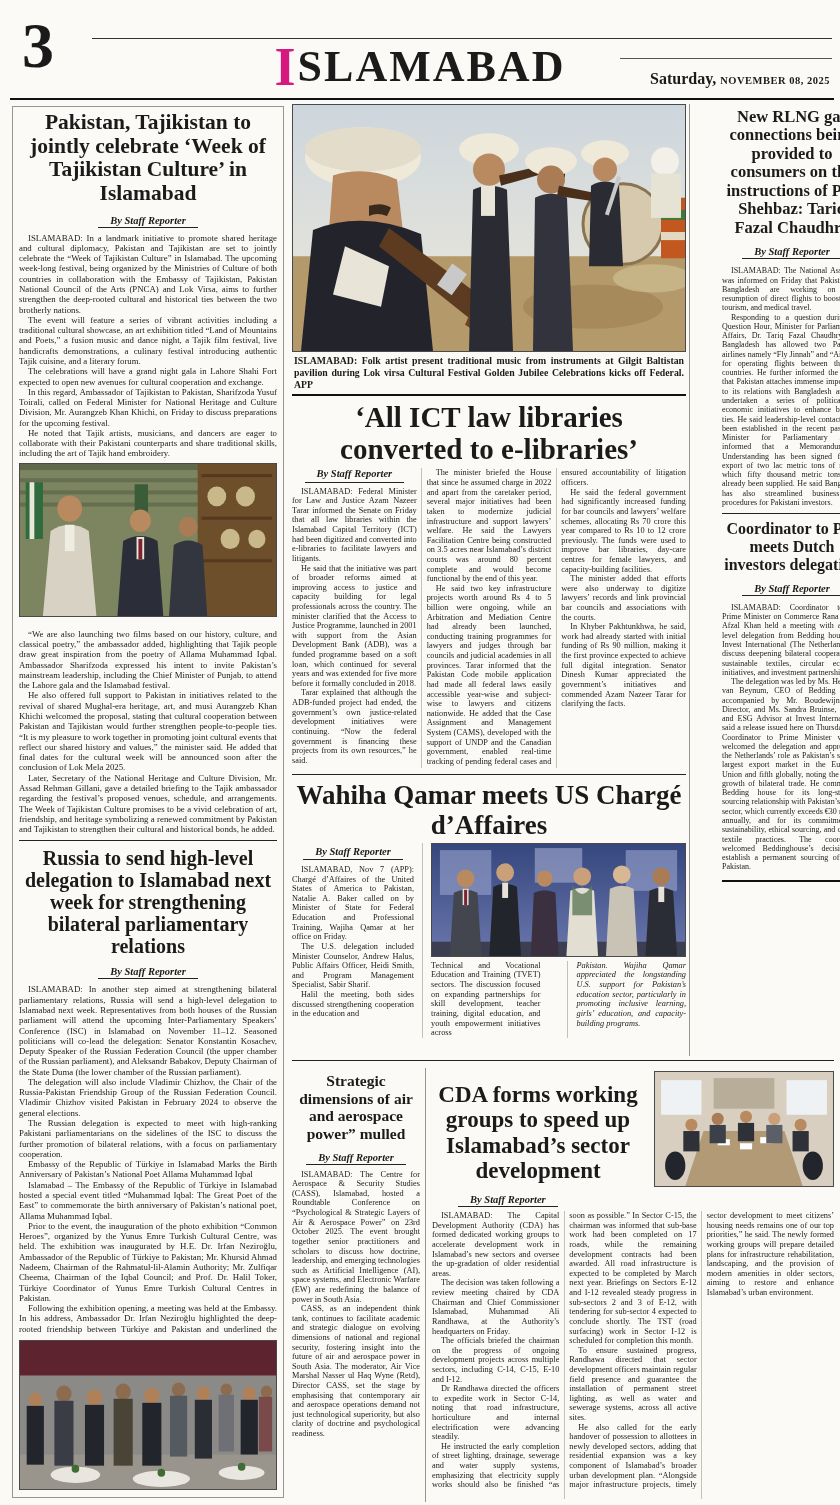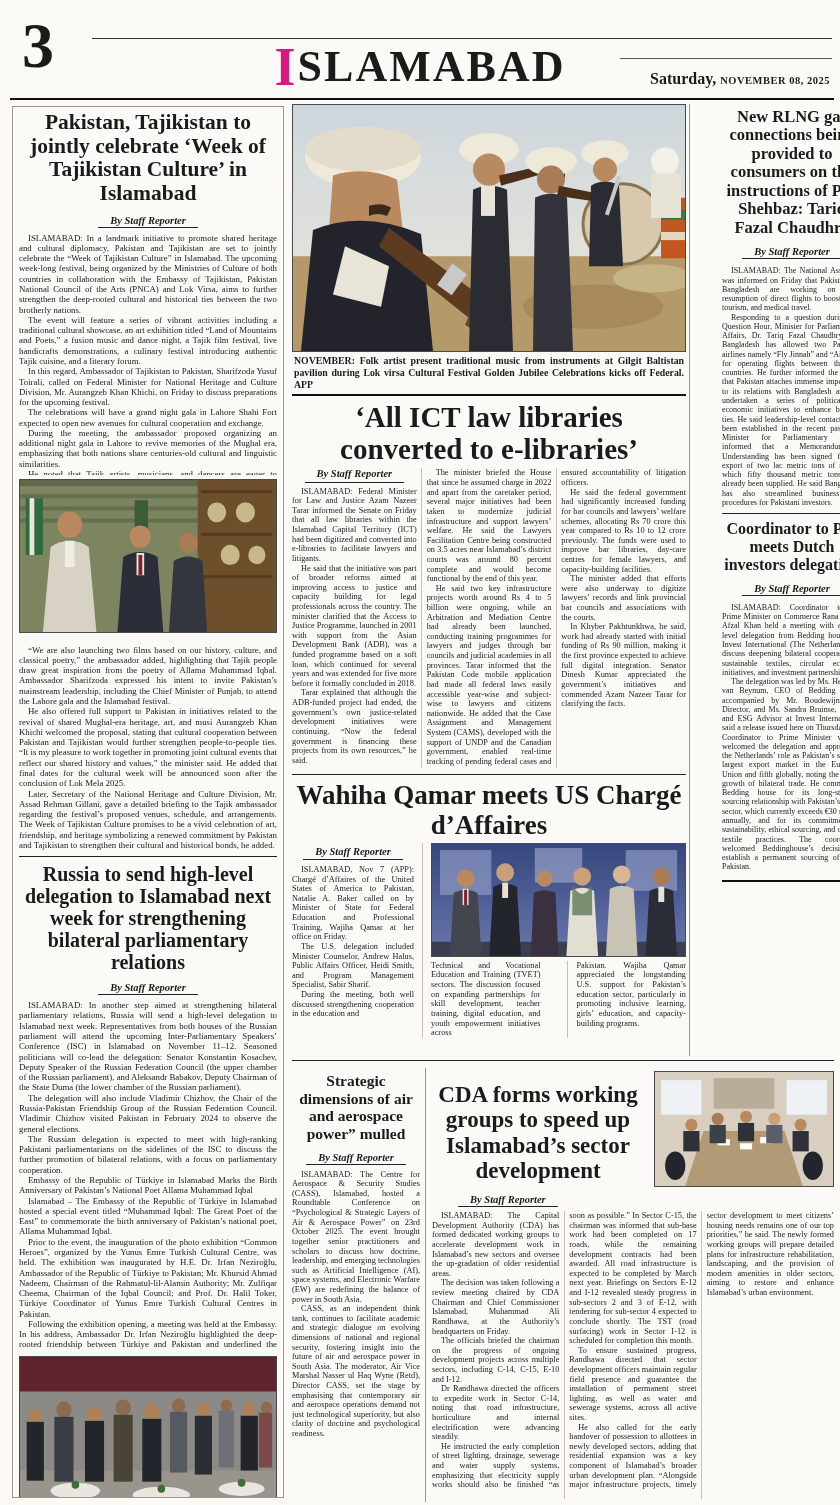--- a/index.html
+++ b/index.html
@@ -67,21 +67,21 @@
   .ict-body{columns:3;column-gap:10px;column-rule:1px solid #c6c1b5;height:300px;
             column-fill:auto;margin-top:3px;}
   .ict-body .byline-w{margin:0 0 4px;}
 
   .wah-body{display:flex;gap:8px;margin-top:2px;}
   .wah-c1{width:122px;flex:none;}
   .wah-right{flex:1;border-left:1px solid #c6c1b5;padding-left:8px;min-width:0;}
   .wah-photo{height:112px;}
   .wah-cols{display:flex;gap:26px;margin-top:4px;}
   .wah-cols p{flex:1;margin:0;text-indent:0;text-align:justify;min-width:0;}
-  .wah-cols p+p{border-left:1px solid #c6c1b5;padding-left:9px;}
+  .wah-cols p+p{border-left:1px solid #c6c1b5;padding-left:9px;font-style:italic;}
 
   .cass-body{margin-top:2px;max-height:320px;overflow:hidden;}
 
   .cda-head{display:flex;gap:10px;align-items:flex-end;}
   .cda-photo{width:178px;height:114px;flex:none;margin-top:2px;}
   .cda-byline{text-align:left;margin:2px 0 4px 26px;}
   .cda-body{columns:3;column-gap:10px;column-rule:1px solid #c6c1b5;height:288px;
             column-fill:auto;margin-top:2px;}
 </style>
 </head>
@@ -100,23 +100,22 @@
   <div class="abs" id="headrule"></div>
 
   <div class="abs" id="leftcol">
 
     <div>
       <div class="hl hl-taj">Pakistan, Tajikistan to jointly celebrate ‘Week of Tajikistan Culture’ in Islamabad</div>
       <div class="byline-w"><span class="byline">By Staff Reporter</span></div>
       <div class="body lbody b1">
         <p>ISLAMABAD: In a landmark initiative to promote shared heritage and cultural diplomacy, Pakistan and Tajikistan are set to jointly celebrate the “Week of Tajikistan Culture” in Islamabad. The upcoming week-long festival, being organized by the Ministries of Culture of both countries in collaboration with the Embassy of Tajikistan, Pakistan National Council of the Arts (PNCA) and Lok Virsa, aims to further strengthen the deep-rooted cultural and historical ties between the two brotherly nations.</p>
         <p>The event will feature a series of vibrant activities including a traditional cultural showcase, an art exhibition titled “Land of Mountains and Poets,” a fusion music and dance night, a Tajik film festival, live handicrafts demonstrations, a culinary festival introducing authentic Tajik cuisine, and a literary forum.</p>
+        <p>The celebrations will have a grand night gala in Lahore Shahi Fort expected to open new avenues for cultural cooperation and exchange.</p>
         <p>In this regard, Ambassador of Tajikistan to Pakistan, Sharifzoda Yusuf Toirali, called on Federal Minister for National Heritage and Culture Division, Mr. Aurangzeb Khan Khichi, on Friday to discuss preparations for the upcoming festival.</p>
-        <p>The celebrations will have a grand night gala in Lahore Shahi Fort expected to open new avenues for cultural cooperation and exchange.</p>
-        <p>During the meeting, the ambassador proposed organizing an additional night gala in Lahore to revive memories of the Mughal era, emphasizing that both nations share centuries-old cultural and linguistic similarities.</p>
         <p>He noted that Tajik artists, musicians, and dancers are eager to collaborate with their Pakistani counterparts and share traditional skills, including the art of Tajik hand embroidery.</p>
       </div>
       <div class="photo ph-taj">
         <svg viewBox="0 0 268 150" preserveAspectRatio="none">
           <rect width="268" height="150" fill="#7c855f"></rect>
           <rect y="0" width="268" height="6" fill="#5f684b"></rect>
             <rect y="14" width="268" height="4" fill="#656f50"></rect>
           <rect y="26" width="268" height="4" fill="#656f50"></rect>
             <rect y="38" width="268" height="4" fill="#656f50"></rect>
           <rect x="186" y="0" width="82" height="150" fill="#6e4f2c"></rect>
@@ -252,21 +251,21 @@
             <circle cx="312" cy="64" r="12" fill="#b9895f"></circle>
           <path d="M296 160 L298 80 Q312 72 326 80 L330 160 Z" fill="#2b2b33"></path>
           <rect x="318" y="70" width="4" height="40" fill="#c9c9c9" transform="rotate(18 320 90)"></rect>
         </g>
         <g>
             <circle cx="372" cy="56" r="14" fill="#f2f0e8"></circle>
             <rect x="358" y="68" width="30" height="44" fill="#e6e2d4"></rect>
           </g>
       </svg>
     </div>
-    <div class="caption">NOVEMBER: Folk artist present traditional music from instruments at Gilgit Baltistan pavilion during  Lok virsa Cultural Festival  Golden Jubilee Celebrations kicks off Federal.  APP</div>
+    <div class="caption">ISLAMABAD: Folk artist present traditional music from instruments at Gilgit Baltistan pavilion during  Lok virsa Cultural Festival  Golden Jubilee Celebrations kicks off Federal.  APP</div>
     <div class="thickrule"></div>
 
     <div>
       <div class="hl hl-ict">‘All ICT law libraries converted to e-libraries’</div>
       <div class="body cbody ict-body">
         <div class="byline-w"><span class="byline">By Staff Reporter</span></div>
         <p>ISLAMABAD: Federal Minister for Law and Justice Azam Nazeer Tarar informed the Senate on Friday that all law libraries within the Islamabad Capital Territory (ICT) had been digitized and converted into e-libraries to facilitate lawyers and litigants.</p>
         <p>He said that the initiative was part of broader reforms aimed at improving access to justice and capacity building for legal professionals across the country. The minister clarified that the Access to Justice Programme, launched in 2001 with support from the Asian Development Bank (ADB), was a funded programme based on a soft loan, which continued for several years and was extended for five more before it formally concluded in 2018.</p>
         <p>Tarar explained that although the ADB-funded project had ended, the government’s own justice-related development initiatives were continuing. “Now the federal government is financing these projects from its own resources,” he said.</p>
         <p>The minister briefed the House that since he assumed charge in 2022 and apart from the caretaker period, several major initiatives had been taken to modernize judicial infrastructure and support lawyers’ welfare. He said the Lawyers Facilitation Centre being constructed on 3.5 acres near Islamabad’s district courts was around 80 percent complete and would become functional by the end of this year.</p>
@@ -279,21 +278,21 @@
 
     <div class="hdiv"></div>
 
     <div>
       <div class="hl hl-wah">Wahiha Qamar meets US Chargé d’Affaires</div>
       <div class="wah-body body cbody">
         <div class="wah-c1">
           <div class="byline-w"><span class="byline">By Staff Reporter</span></div>
           <p>ISLAMABAD, Nov 7 (APP): Chargé d’Affaires of the United States of America to Pakistan, Natalie A. Baker called on by Minister of State for Federal Education and Professional Training, Wajiha Qamar at her office on Friday.</p>
           <p>The U.S. delegation included Minister Counselor, Andrew Halus, Public Affairs Officer, Heidi Smith, and Program Management Specialist, Sabir Sharif.</p>
-          <p>During the meeting, both well discussed strengthening cooperation in the education and</p>
+          <p>Halil the meeting, both sides discussed strengthening cooperation in the education and</p>
         </div>
         <div class="wah-right">
           <div class="photo wah-photo">
             <svg viewBox="0 0 256 110" preserveAspectRatio="none">
               <defs>
                   <linearGradient id="wb" x1="0" y1="0" x2="0" y2="1">
                     <stop offset="0" stop-color="#35477e"></stop>
                     <stop offset="1" stop-color="#6a77ad"></stop>
                   </linearGradient>
                 </defs>

